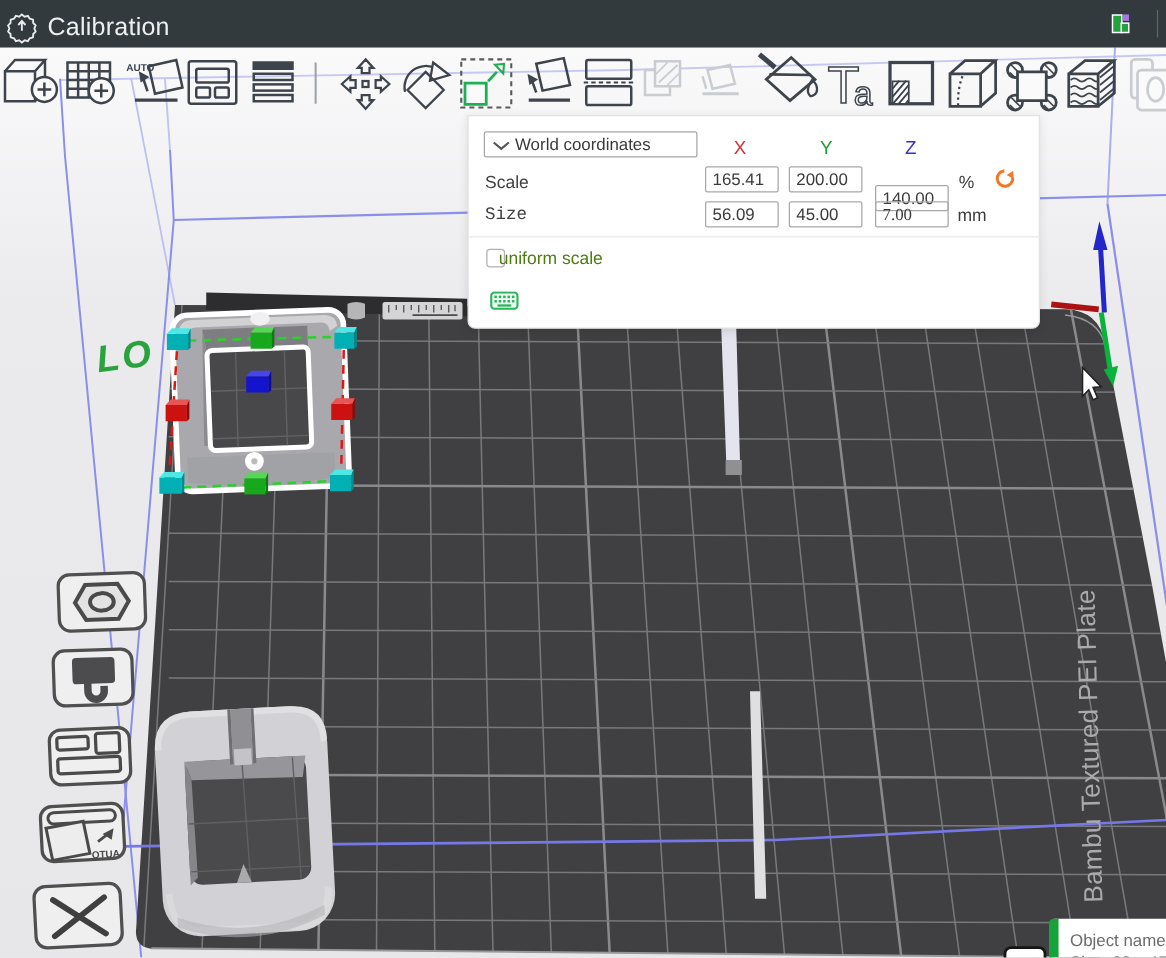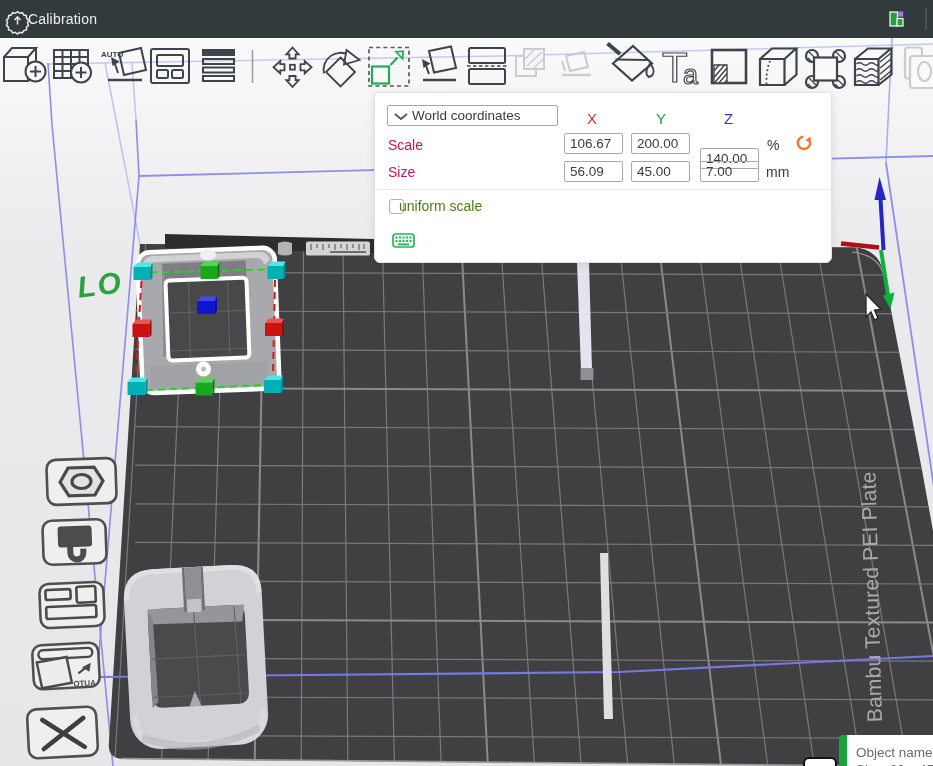--- a/index.html
+++ b/index.html
@@ -1,28 +1,28 @@
 <!DOCTYPE html>
 <html><head>
 <meta charset="utf-8">
 <style>
   html,body{margin:0;padding:0;}
   body{width:933px;height:766px;overflow:hidden;position:relative;
        font-family:"Liberation Sans",sans-serif;background:#e9e9eb;}
   #titlebar{position:absolute;left:0;top:0;width:933px;height:38px;background:#333a3d;z-index:5;}
-  #titlebar .title{position:absolute;left:28px;top:11px;font-size:14px;color:#eef0f0;letter-spacing:.2px;text-align:center;}
+  #titlebar .title{position:absolute;left:38px;top:11px;font-size:20px;color:#eef0f0;letter-spacing:.2px;text-align:center;}
   #scene{position:absolute;left:0;top:0;z-index:1;}
   #toolbar{position:absolute;left:0;top:38px;z-index:4;}
   #panel{position:absolute;left:374px;top:92px;width:458px;height:171px;background:#fff;border-radius:0 0 6px 6px;
          border:1px solid #e2e2e4;box-shadow:0 2px 8px rgba(0,0,0,.10);z-index:6;box-sizing:border-box;}
   #panel .dd{position:absolute;left:12px;top:12px;width:171px;height:21px;border:1px solid #a6a6a8;
              border-radius:2px;box-sizing:border-box;}
   #panel .dd span{position:absolute;left:24px;top:2px;font-size:13.5px;color:#3a3a3a;text-align:center;}
   .axlab{position:absolute;top:17px;font-size:15px;}
-  #panel .rowlab{position:absolute;left:13px;font-size:14px;color:#be185d;}
+  #panel .rowlab{position:absolute;left:13px;font-size:14px;color:#404040;}
   .ibox{position:absolute;width:59px;height:21px;border:1px solid #a8a8aa;border-radius:2px;
         box-sizing:border-box;font-size:13.5px;color:#3b3b3b;padding:2px 0 0 5px;}
   #panel .unit{position:absolute;font-size:14px;color:#3b3b3b;}
   #panel .sep{position:absolute;left:0;top:96px;width:458px;border-top:1px solid #e8e8ea;}
   #panel .cb{position:absolute;left:14px;top:106px;width:15px;height:15px;border:1.5px solid #b0b0b2;
              border-radius:3px;box-sizing:border-box;background:#fff;}
   #panel .cbl{position:absolute;left:24px;top:105px;font-size:14px;color:#4d7c0f;}
   #tooltip{position:absolute;left:839px;top:735px;width:94px;height:31px;background:#fff;
            border-left:8px solid #17a23b;border-radius:4px 0 0 0;z-index:6;overflow:hidden;
            font-size:13.5px;color:#6b6b6b;line-height:17px;padding:9px 0 0 9px;box-sizing:border-box;white-space:nowrap;}
@@ -341,32 +341,32 @@
   <div class="dd">
     <svg width="14" height="10" style="position:absolute;left:6px;top:6px">
         <path d="M1,2 L7,7 L13,2" stroke="#555" stroke-width="1.8" fill="none"></path>
       </svg>
     <span>World coordinates</span>
   </div>
   <span class="axlab" style="left:212px;color:#d32f2f;">X</span>
   <span class="axlab" style="left:281px;color:#1aa034;">Y</span>
   <span class="axlab" style="left:349px;color:#3333cc;">Z</span>
   <span class="rowlab" style="top:44px;">Scale</span>
-  <span class="rowlab" style="top:71px;">Size</span>
-  <div class="ibox" style="left:189px;top:40px;">106.67</div>
+  <span class="rowlab" style="top:71px;font-family:Liberation Mono, monospace;">Size</span>
+  <div class="ibox" style="left:189px;top:40px;">165.41</div>
   <div class="ibox" style="left:256px;top:40px;">200.00</div>
   <div class="ibox" style="left:325px;top:40px;margin-top:15px;">140.00</div>
   <span class="unit" style="left:392px;top:44px;">%</span>
   <svg width="18" height="18" style="position:absolute;left:420px;top:41px">
     <path d="M8.5,2.6 A6.2,6.2 0 1 0 15.2,8.3" stroke="#f07828" stroke-width="2.4" fill="none"></path>
     <path d="M15.6,2.6 L16,9.4 L10.4,5.9 Z" fill="#f07828"></path>
   </svg>
   <div class="ibox" style="left:189px;top:67.5px;">56.09</div>
   <div class="ibox" style="left:256px;top:67.5px;">45.00</div>
-  <div class="ibox" style="left:325px;top:67.5px;">7.00</div>
+  <div class="ibox" style="left:325px;top:67.5px;font-family:Liberation Serif, serif;">7.00</div>
   <span class="unit" style="left:391px;top:71px;">mm</span>
   <div class="sep"></div>
   <div class="cb"></div>
   <span class="cbl">uniform scale</span>
   <svg width="24" height="16" style="position:absolute;left:17px;top:140px">
     <rect x="1" y="1" width="21" height="13" rx="2.5" fill="#eef9f2" stroke="#2cb45c" stroke-width="1.7"></rect>
     <g fill="#2cb45c">
       <rect x="3.5" y="3.5" width="2" height="2"></rect>
         <rect x="7" y="3.5" width="2" height="2"></rect>
       <rect x="10.5" y="3.5" width="2" height="2"></rect>

